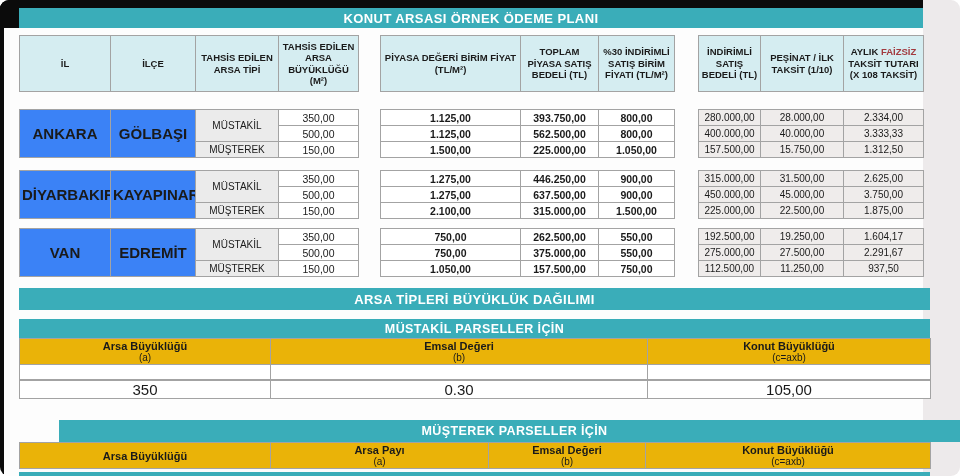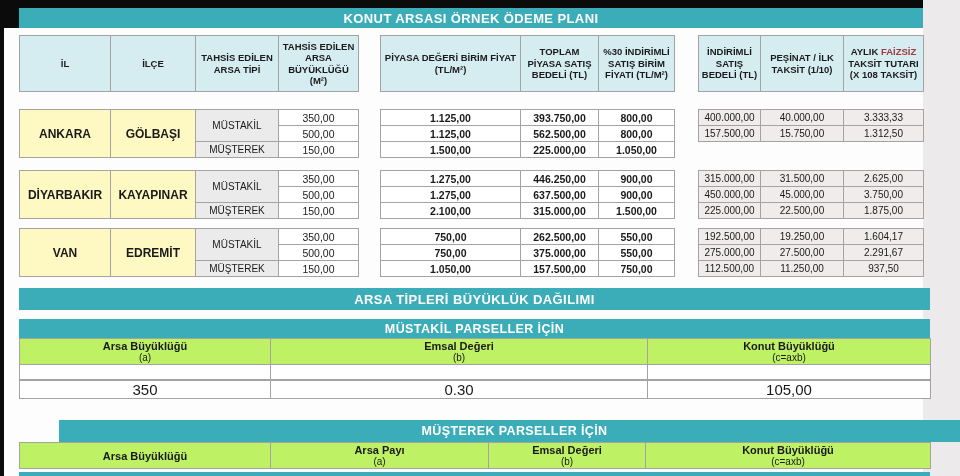--- a/index.html
+++ b/index.html
@@ -1,43 +1,43 @@
 <!DOCTYPE html>
 <html><head>
 <meta charset="utf-8">
 <style>
   html,body{margin:0;padding:0;background:#ffffff;font-family:"Liberation Sans",sans-serif;}
-  #stage{position:relative;width:960px;height:476px;overflow:hidden;background:#fdfdfd;}
+  #stage{position:relative;width:960px;height:476px;overflow:hidden;background:#fdfdfd;border-radius:9px;}
   .abs{position:absolute;}
   
   .edge-bar{left:0;top:0;width:4px;height:476px;background:#0b0b0b;}
   .top-strip{left:0;top:0;width:923px;height:8px;background:#0b0b0b;}
   .title-corner{left:0;top:0;width:19px;height:28px;background:#0b0b0b;}
   .right-margin{left:923px;top:0;width:37px;height:476px;background:#edeaeb;}
   
   .band{background:#3aadb9;color:#fff;font-weight:bold;display:flex;align-items:center;justify-content:center;letter-spacing:.4px;}
   .band-title{left:19px;top:8px;width:904px;height:20px;font-size:13px;}
   .band-section{left:19px;top:288px;width:911px;height:22px;font-size:13px;}
   .band-mustakil{left:19px;top:319px;width:911px;height:19px;font-size:12.5px;}
   .band-musterek{left:19px;top:420px;width:911px;height:22px;font-size:12.5px;margin-left:40px;}
   .bottom-strip{left:19px;top:472px;width:911px;height:4px;background:#3aadb9;}
   
   table.tbl{position:absolute;border-collapse:collapse;table-layout:fixed;border:1px solid #555;}
   table.tbl td{border:1px solid #a3a3a3;text-align:center;vertical-align:middle;overflow:hidden;padding:0 2px;color:#1a1a1a;}
   
   td.hc{background:#d5edf1;font-weight:bold;font-size:9.5px;line-height:11.5px;color:#253c44;height:55px;white-space:normal;padding:1px 2px;}
   .red{color:#a23a3f;}
   
-  td.c-city{background:#fef9c3;font-weight:600;font-size:12px;}
+  td.c-city{background:#3b82f6;font-weight:600;font-size:15px;}
   td.c-tip{background:#ebebeb;font-size:10px;}
   td.c-num{background:#fff;font-size:10.5px;height:15px;}
   td.c-mid{background:#fff;font-size:10.5px;font-weight:bold;height:15px;}
   td.c-ind{background:#efeceb;font-size:10px;height:15px;}
   
-  td.lhc{background:#bef264;font-size:11px;color:#1a1a1a;height:25px;line-height:12px;padding:1px;}
+  td.lhc{background:#eab308;font-size:11px;color:#1a1a1a;height:25px;line-height:12px;padding:1px;}
   td.lhc .hl{font-weight:bold;}
   td.lhc .hs{font-weight:normal;font-size:10px;}
   td.l-empty{background:#fff;height:14px;}
   td.l-num{background:#fff;font-size:15px;height:12px;}
 </style>
 </head>
 <body>
 
 <div id="stage">
 
@@ -146,20 +146,25 @@
             </tr>
           </tbody>
         </table>
         <table class="tbl" style="left:698px;top:0;width:225px">
           <colgroup>
             <col style="width:62px">
             <col style="width:83px">
             <col style="width:80px">
           </colgroup>
           <tbody>
+            <tr style="height:15px">
+              <td class="c-ind red">280.000,00</td>
+              <td class="c-ind">28.000,00</td>
+              <td class="c-ind red">2.334,00</td>
+            </tr>
             <tr style="height:15px">
               <td class="c-ind red">400.000,00</td>
               <td class="c-ind">40.000,00</td>
               <td class="c-ind red">3.333,33</td>
             </tr>
             <tr style="height:15px">
               <td class="c-ind red">157.500,00</td>
               <td class="c-ind">15.750,00</td>
               <td class="c-ind red">1.312,50</td>
             </tr>

